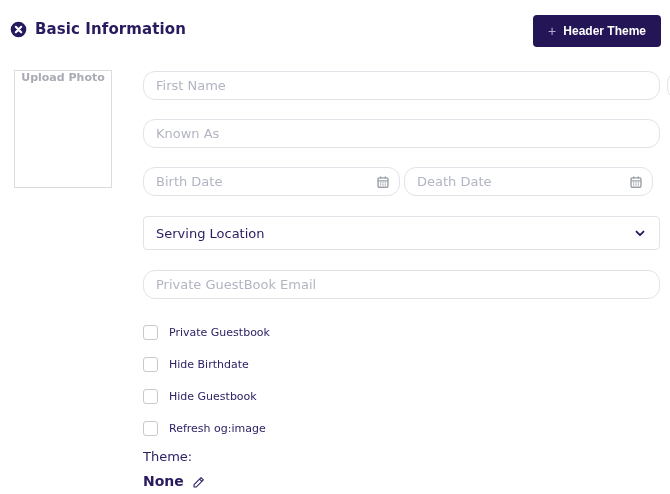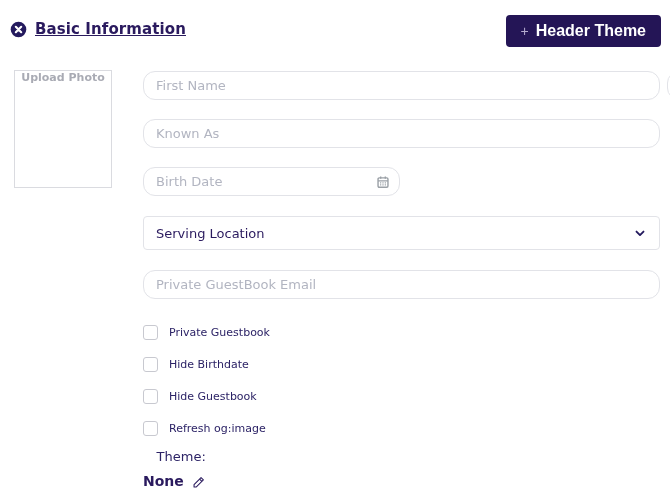--- a/index.html
+++ b/index.html
@@ -12,35 +12,35 @@
     overflow: hidden;
   }
 
   
   .header-row {
     position: absolute;
     left: 10px; top: 20px;
     display: flex; align-items: center; gap: 8px;
   }
   .close-btn { width: 17px; height: 17px; cursor: pointer; display: block; }
-  .page-title { font-size: 15px; font-weight: 700; color: #2a1a5e; letter-spacing: .1px; text-decoration: underline; }
+  .page-title { font-size: 15px; font-weight: 700; color: #2a1a5e; letter-spacing: .1px; }
 
   .theme-btn {
     position: absolute;
     right: 9px; top: 15px;
     height: 32px;
     padding: 0 15px;
     background: #241556;
     border: none;
     border-radius: 4px;
     display: flex; align-items: center; gap: 7px;
     cursor: pointer;
   }
   .theme-btn .plus { color: #b4abce; font-size: 14px; font-weight: 400; line-height: 1; }
-  .theme-btn .btn-label { color: #ffffff; font-size: 16px; font-weight: 700; }
+  .theme-btn .btn-label { color: #ffffff; font-size: 12px; font-weight: 700; }
 
   
   .upload-box {
     position: absolute;
     left: 14px; top: 70px;
     width: 98px; height: 118px;
     border: 1px solid #dadbe0;
     background: #ffffff;
     display: flex; align-items: flex-start; justify-content: center;
     color: #a9abb4;
@@ -118,21 +118,21 @@
     flex: none;
   }
   .clabel {
     margin-left: 11px;
     font-size: 11px;
     color: #2c2366;
   }
 
   
   .theme-sec { position: absolute; left: 143px; top: 449px; }
-  .theme-label { font-size: 13px; color: #2c2366; text-align: right; }
+  .theme-label { font-size: 13px; color: #2c2366; }
   .theme-value-row {
     margin-top: 9px;
     display: flex; align-items: flex-end; gap: 8px;
     cursor: pointer;
   }
   .theme-value { font-size: 14px; font-weight: 700; color: #2a1a5e; }
   .pencil-icon { width: 14px; height: 14px; }
 </style>
 </head>
 <body>
@@ -168,20 +168,28 @@
 
   <div class="frow dates">
     <div class="date-wrap birth">
       <input class="txt" type="text" placeholder="Birth Date" style="">
       <svg class="cal-icon" viewBox="0 0 24 24" fill="none" stroke="#9aa0a6" stroke-width="2.4">
         <rect x="3.5" y="5" width="17" height="16" rx="2"></rect>
         <path d="M8 2.5v4 M16 2.5v4 M3.5 10h17"></path>
         <path d="M7 13.5h2 M11 13.5h2 M15 13.5h2 M7 17h2 M11 17h2 M15 17h2" stroke-width="2"></path>
       </svg>
     </div>
+    <div class="date-wrap death">
+      <input class="txt" type="text" placeholder="Death Date" style="">
+      <svg class="cal-icon" viewBox="0 0 24 24" fill="none" stroke="#9aa0a6" stroke-width="2.4">
+        <rect x="3.5" y="5" width="17" height="16" rx="2"></rect>
+        <path d="M8 2.5v4 M16 2.5v4 M3.5 10h17"></path>
+        <path d="M7 13.5h2 M11 13.5h2 M15 13.5h2 M7 17h2 M11 17h2 M15 17h2" stroke-width="2"></path>
+      </svg>
+    </div>
   </div>
 
   <div class="select-box">
     <span>Serving Location</span>
     <svg class="chev-icon" viewBox="0 0 24 24" fill="none" stroke="#241a5e" stroke-width="3.2" stroke-linecap="round" stroke-linejoin="round">
       <path d="M6 9.5l6 6 6-6"></path>
     </svg>
   </div>
 
   <div class="frow">

